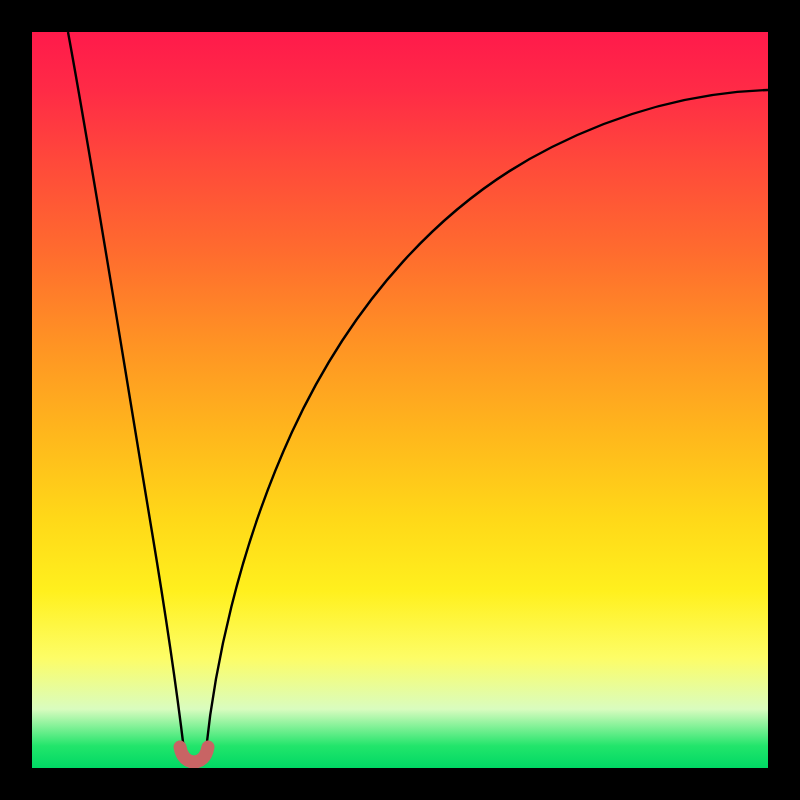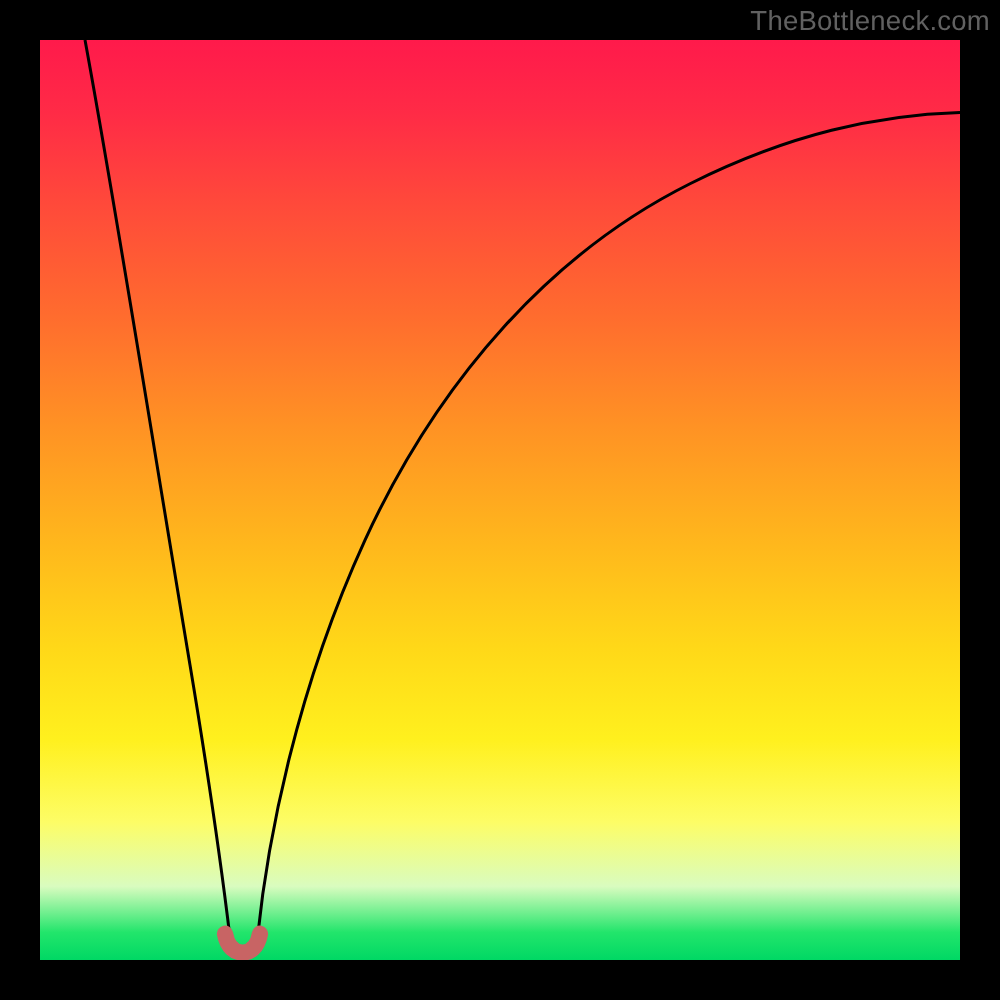--- a/index.html
+++ b/index.html
@@ -70,14 +70,13 @@
                C 135 590, 145 660, 152 718" fill="none" stroke="#000" stroke-width="2.4"></path>
       <path d="M 174 718
                C 182 640, 205 520, 260 400
                C 320 270, 410 170, 520 115
                C 600 75, 670 60, 736 58" fill="none" stroke="#000" stroke-width="2.4"></path>
       <path d="M 148 715
                C 150 726, 156 730, 162 730
                C 168 730, 174 726, 176 715" fill="none" stroke="#c86464" stroke-width="13" stroke-linecap="round" stroke-linejoin="round"></path>
     </svg>
   </div>
-  <div class="watermark">TheBottleneck.com</div>
 </div>
 
 </body></html>

